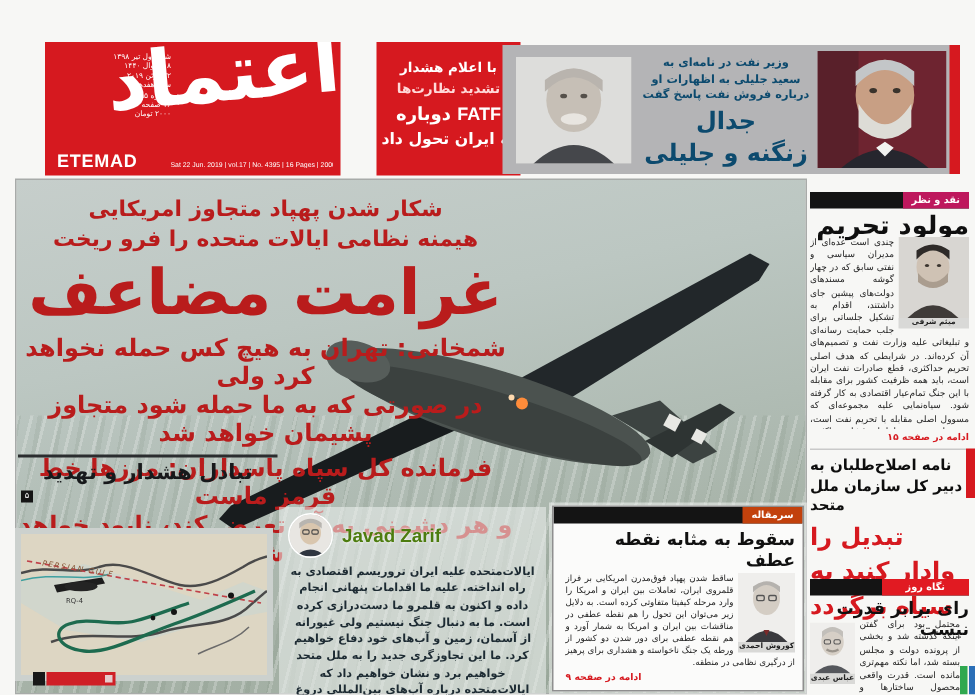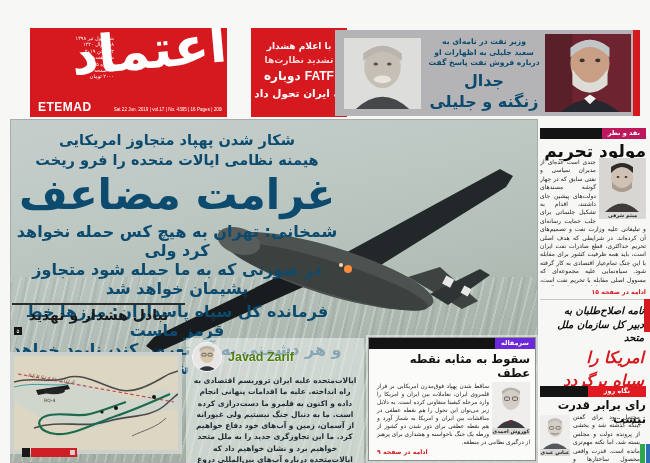--- a/index.html
+++ b/index.html
@@ -38,21 +38,21 @@
 
   
   .mainphoto { left:10px; top:119px; width:528px; height:344px; border:1px solid #a8aba9;
     background:linear-gradient(168deg,#c6cecb 0%,#bcc7c2 30%,#b0bcb4 55%,#a6b2a7 75%,#9dab9e 100%); }
   .mainphoto .streaks { position:absolute; left:0; right:0; top:46%; bottom:0;
     background:repeating-linear-gradient(104deg, rgba(255,255,255,.22) 0 2px, rgba(0,0,0,0) 2px 9px),
                repeating-linear-gradient(100deg, rgba(90,110,90,.10) 0 3px, rgba(0,0,0,0) 3px 14px); }
   .drone { left:10px; top:119px; width:528px; height:344px; pointer-events:none; }
 
   
-  .lead { left:10px; top:130px; width:334px; text-align:center; color:#0c4a6e; }
+  .lead { left:10px; top:130px; width:334px; text-align:center; color:#b91c1c; }
   .ov { font-size:14.5px; font-weight:bold; line-height:20px; }
   .hl { font-size:42px; font-weight:bold; letter-spacing:-1px; line-height:48px; margin-top:1px; }
   .dk { font-size:16px; font-weight:bold; line-height:19px; }
   .deckA { margin-top:3px; } .deckB { margin-top:4px; }
   .related { left:12px; top:303px; width:173px; border-top:2px solid #2b2d2f; padding-top:2px;
              text-align:center; font-size:14px; font-weight:bold; color:#17191b; }
   .pagesq { left:14px; top:327px; width:8px; height:8px; background:#151515; color:#fff;
             font-size:5.5px; line-height:8px; text-align:center; }
 
   
@@ -67,38 +67,38 @@
   .zarif-head { display:flex; align-items:center; gap:6px; }
   .zarif-name { font-size:12.5px; font-weight:bold; color:#4d7c0f; text-shadow:0 0 2px #fff; }
   .zarif-text { margin-top:3px; font-size:7.5px; font-weight:bold; line-height:11.3px;
                 text-align:center; color:#1d2b33; }
   .avatar { width:30px; height:30px; border-radius:50%; overflow:hidden; flex:0 0 30px; border:1px solid #fff; }
 
   
   .editorial { left:368px; top:337px; width:168px; height:124px; background:#fbfbfa;
                border:1px solid #8f8f8f; box-shadow:0 0 0 2px rgba(255,255,255,.45); overflow:hidden; }
   .secbar { height:11px; background:#141414; position:relative; }
-  .secbar .tab { position:absolute; right:0; top:0; height:11px; background:#6d28d9; color:#fff;
+  .secbar .tab { position:absolute; right:0; top:0; height:11px; background:#c2410c; color:#fff;
                  font-size:6.5px; line-height:11px; padding:0 6px; font-weight:bold; }
   .ed-inner { padding:3px 5px 2px 8px; }
   .ed-title { font-size:11.5px; font-weight:bold; text-align:right; color:#101010; line-height:14px; }
   .ed-photo { float:right; width:38px; margin:2px 0 2px 3px; }
   .ed-photo .cap, .photo-cap { background:#d9d9d7; color:#222; font-size:5px; font-weight:bold;
                  text-align:center; line-height:7px; display:block; }
   .ed-body { font-size:5.8px; line-height:8px; text-align:justify; color:#222; margin-top:2px; }
   .more { color:#d6191f; font-size:6.2px; font-weight:bold; margin-top:2px; clear:both; }
 
   
   .sb-bar { left:540px; width:106px; height:11px; background:#141414; }
   .op-title { left:540px; top:141px; width:106px; font-size:17px; font-weight:bold; text-align:right; color:#0f0f0f; }
   .op-bodywrap { left:540px; top:158px; width:106px; height:128px; overflow:hidden; }
   .op-photo { float:right; width:47px; margin:0 0 2px 3px; }
   .sm-body { font-size:6px; line-height:8.4px; text-align:justify; color:#222; }
   .op-more { left:540px; top:286px; width:106px; }
-  .letter { left:540px; top:299px; width:104px; border-top:1px solid #c9c9c9; padding-top:4px; text-align:right;font-style:italic; }
+  .letter { left:540px; top:299px; width:104px; border-top:1px solid #c9c9c9; padding-top:4px; text-align:left; }
   .letter .k { font-size:10px; font-weight:bold; line-height:13.5px; color:#0d0d0d; }
   .letter .t { font-size:16px; font-weight:bold; line-height:20px; color:#d6191f; margin-top:3px; }
   .letter-stripe { left:644px; top:299px; width:6px; height:33px; background:#d6191f; }
   .dv-title { left:540px; top:398px; width:106px; font-size:11.5px; font-weight:bold; text-align:right; color:#0f0f0f; }
   .dv-bodywrap { left:540px; top:413px; width:100px; height:50px; overflow:hidden; }
   .dv-photo { float:left; width:30px; margin:2px 3px 0 0; }
   .regbar-g { left:640px; top:444px; width:5px; height:19px; background:#2fa84f; }
   .regbar-b { left:646px; top:444px; width:4px; height:19px; background:#2b6fb7; }
 
   .portrait { width:100%; height:auto; display:block; }
@@ -285,21 +285,22 @@
     <span class="photo-cap">میثم شرفی</span>
   </div>
   <div class="sm-body">چندی است عده‌ای از مدیران سیاسی و نفتی سابق که در چهار گوشه مسندهای دولت‌های پیشین جای داشتند، اقدام به تشکیل جلساتی برای جلب حمایت رسانه‌ای و تبلیغاتی علیه وزارت نفت و تصمیم‌های آن کرده‌اند. در شرایطی که هدف اصلی تحریم حداکثری، قطع صادرات نفت ایران است، باید همه ظرفیت کشور برای مقابله با این جنگ تمام‌عیار اقتصادی به کار گرفته شود. سیاه‌نمایی علیه مجموعه‌ای که مسوول اصلی مقابله با تحریم نفت است، در عمل به سود طراحان فشار حداکثری تمام می‌شود و از طریق مخدوش کردن واقعیت، تصویری وارونه به جامعه جهانی تحویل می‌دهد؛ تصویری که هسته اصلی آن از مناسبات سیاسی داخلی مایه می‌گیرد نه از منافع ملی.</div>
 </div>
 <div class="abs op-more more rtl" style="text-align:right">ادامه در صفحه ۱۵</div>
 
 <div class="abs letter-stripe"></div>
 <div class="abs letter rtl">
   <div class="k">نامه اصلاح‌طلبان به</div>
   <div class="k">دبیر کل سازمان ملل متحد</div>
-  <div class="t">امریکا را</div>
+  <div class="t">تبدیل را</div>
+  <div class="t">وادار کنید به</div>
   <div class="t">سیاه برگردد</div>
 </div>
 
 <div class="abs sb-bar" style="top:386px">
   <span class="tab" style="position:absolute;right:0;top:0;height:11px;background:#e11a22;color:#fff;font-size:6.5px;line-height:11px;padding:0 16px;font-weight:bold;">نگاه روز</span>
 </div>
 <div class="abs dv-title rtl">رای برابر قدرت نیست</div>
 <div class="abs dv-bodywrap rtl">
   <div class="dv-photo">
     <svg class="portrait" viewBox="0 0 30 34">

